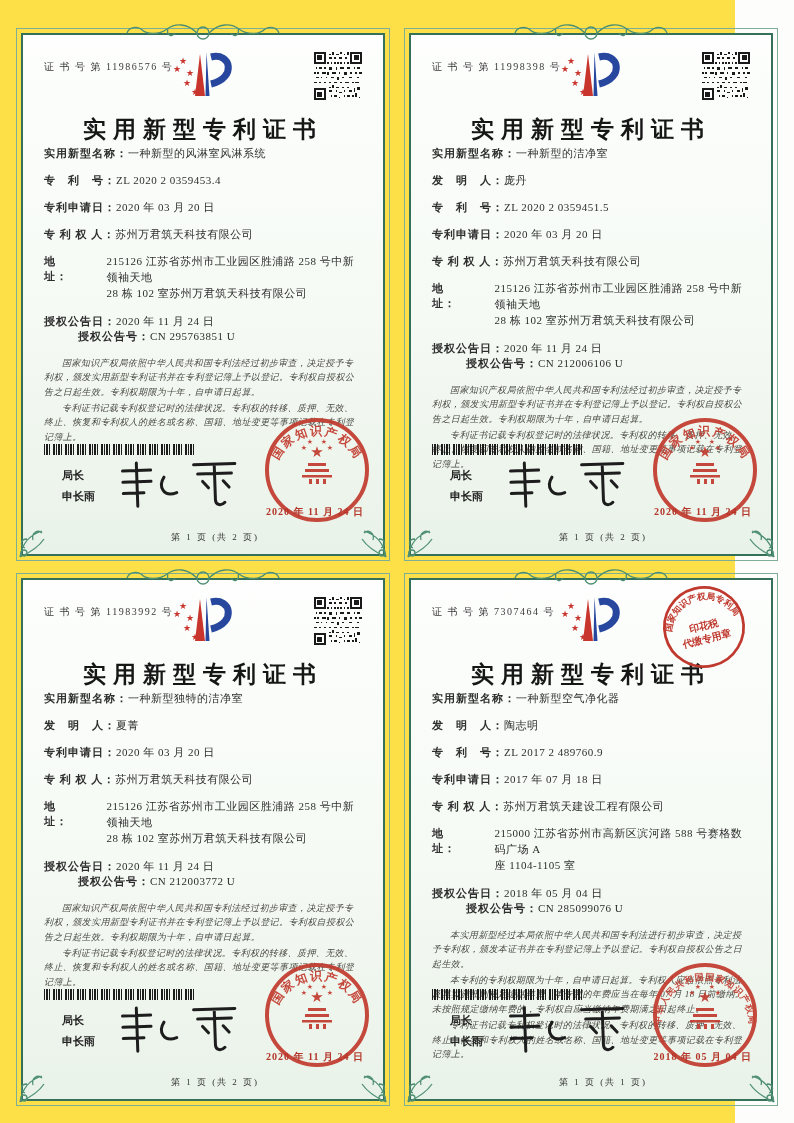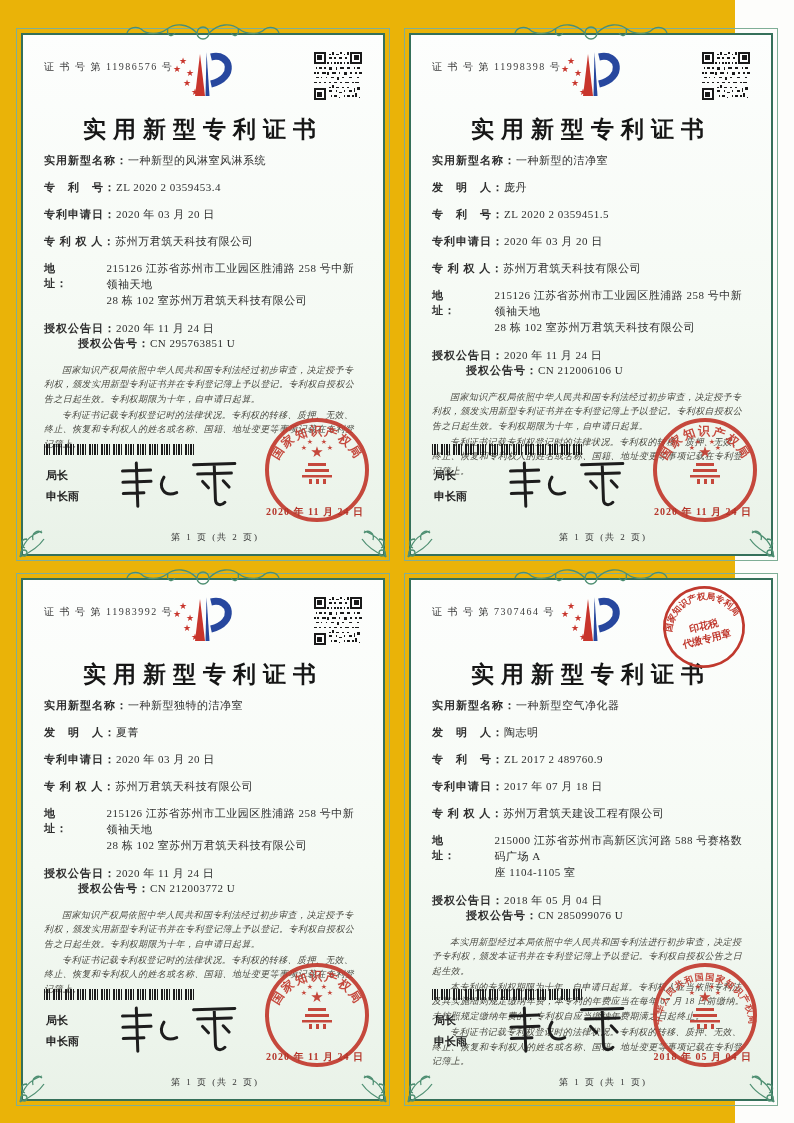--- a/index.html
+++ b/index.html
@@ -1,17 +1,17 @@
 <!DOCTYPE html>
 <html><head>
 <meta charset="utf-8">
 <style>
   * { margin:0; padding:0; box-sizing:border-box; }
   html,body { width:794px; height:1123px; background:#fdfdfb; font-family:"Liberation Serif", serif; }
-  .sheet { position:relative; width:735px; height:1123px; background:#eab308; }
+  .sheet { position:relative; width:735px; height:1123px; background:#fde047; }
 
   .cert { position:absolute; width:374px; height:533px; }
   .frame-outer { position:absolute; inset:0; border:1px solid #7fae96; }
   .frame-inner { position:absolute; inset:5px; border:2px solid #35705a;
     background:linear-gradient(180deg,#fdfefd 0%,#f5faf4 55%,#e9f2e8 100%); }
   .crest { position:absolute; top:-8px; left:50%; transform:translateX(-50%); width:180px; height:26px; }
   .corner { position:absolute; width:40px; height:40px; bottom:1px; }
   .corner.cl { left:1px; }
   .corner.cr { right:1px; transform:scaleX(-1); }
 
@@ -19,35 +19,35 @@
   .certno { padding-top:12px; font-size:10px; letter-spacing:1.5px; color:#3a3a3a; }
   .hdr { position:relative; height:62px; }
   .logo { position:absolute; left:50%; top:0; transform:translateX(-50%); width:64px; height:56px; }
   .logo .lstar { font-size:9px; fill:#c8352c; }
   .qr { position:absolute; right:0; top:4px; width:48px; height:48px; }
   .taxstamp { position:absolute; right:2px; top:-10px; width:88px; height:88px; transform:rotate(-14deg); }
   .taxstamp text { fill:#c0392e; font-weight:bold; }
 
   .title { text-align:center; margin-top:4px; font-size:23px; font-weight:bold; letter-spacing:7px; color:#161616; font-family:"DejaVu Serif","Liberation Serif",serif; }
 
-  .fields { margin-top:8px; font-size:11px; color:#2e2e2e; }
+  .fields { margin-top:1px; font-size:11px; color:#2e2e2e; }
   .row { margin-bottom:12px; letter-spacing:0.5px; }
   .row .lab { font-weight:bold; letter-spacing:1px; }
   .addr { display:flex; }
   .addrlines span { display:block; line-height:1.45; }
   .grant span.pair { display:inline-block; }
   .grant .pair + .pair { margin-left:34px; }
 
   .pars { margin-top:4px; }
   .pars p { font-size:9px; line-height:1.6; text-indent:2em; color:#4a4a42; font-style:italic; letter-spacing:0.4px; margin-bottom:2px; }
   .pars p:empty { display:none; }
 
   .barcode { position:absolute; left:20px; bottom:98px; width:150px; height:11px;
     background:repeating-linear-gradient(90deg,#1c1c1c 0 1px,transparent 1px 2px,#1c1c1c 2px 4px,transparent 4px 5px,#1c1c1c 5px 6px,transparent 6px 9px,#1c1c1c 9px 11px,transparent 11px 12px); }
-  .director { position:absolute; left:22px; bottom:46px; font-size:11px; font-weight:bold; color:#222; line-height:1.9; font-family:"Liberation Sans",sans-serif; }
+  .director { position:absolute; left:38px; bottom:46px; font-size:11px; font-weight:bold; color:#222; line-height:1.9; font-family:"Liberation Sans",sans-serif; }
   .sig { position:absolute; left:84px; bottom:40px; width:150px; height:58px; transform:rotate(-2deg); }
   .sig path { stroke:#1d1d1d; stroke-width:3.2; fill:none; stroke-linecap:round; stroke-linejoin:round; }
 
   .seal { position:absolute; right:10px; bottom:28px; width:110px; height:110px; opacity:0.92; }
   .seal .ring { font-size:12px; font-weight:bold; fill:#c23a2e; letter-spacing:2px; }
   .seal14 .ring { font-size:9px; letter-spacing:1px; }
   .seal .emb { fill:#c23a2e; }
   .sealdate { position:absolute; right:18px; bottom:34px; font-size:10px; color:#b5352a; font-weight:bold; letter-spacing:1px; }
   .pagefoot { position:absolute; bottom:9px; left:12px; width:100%; text-align:center; font-size:9px; color:#333; letter-spacing:2px; }
 

